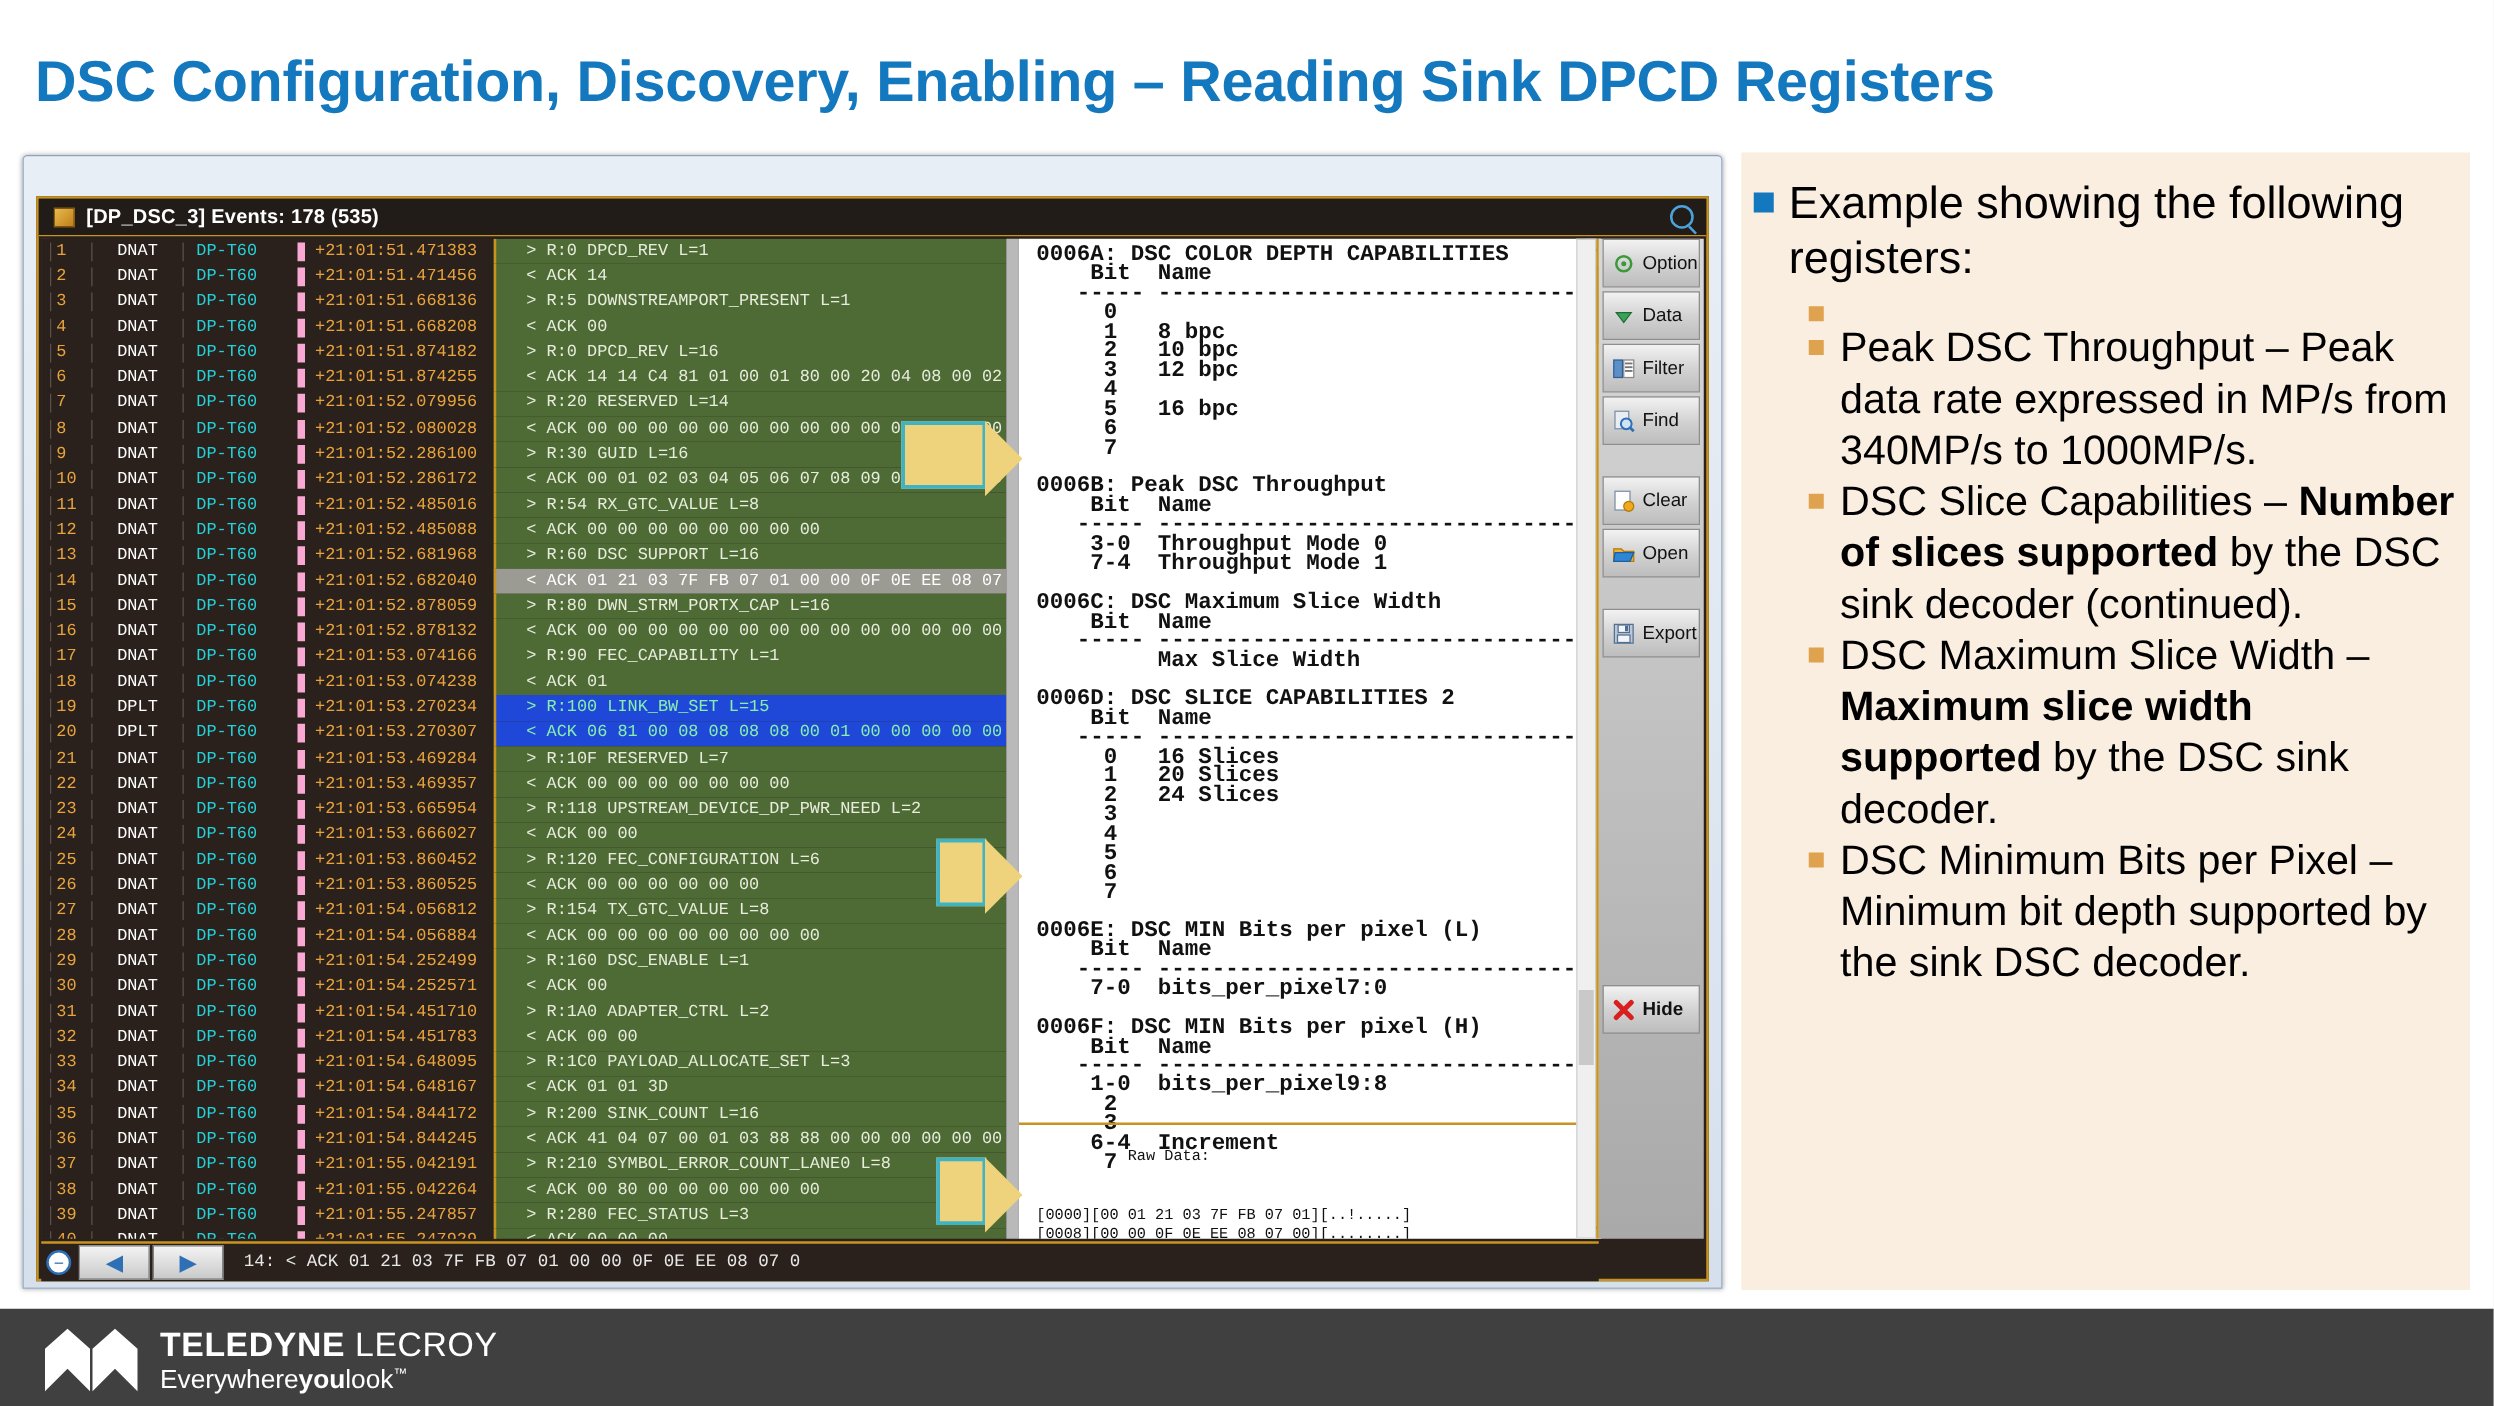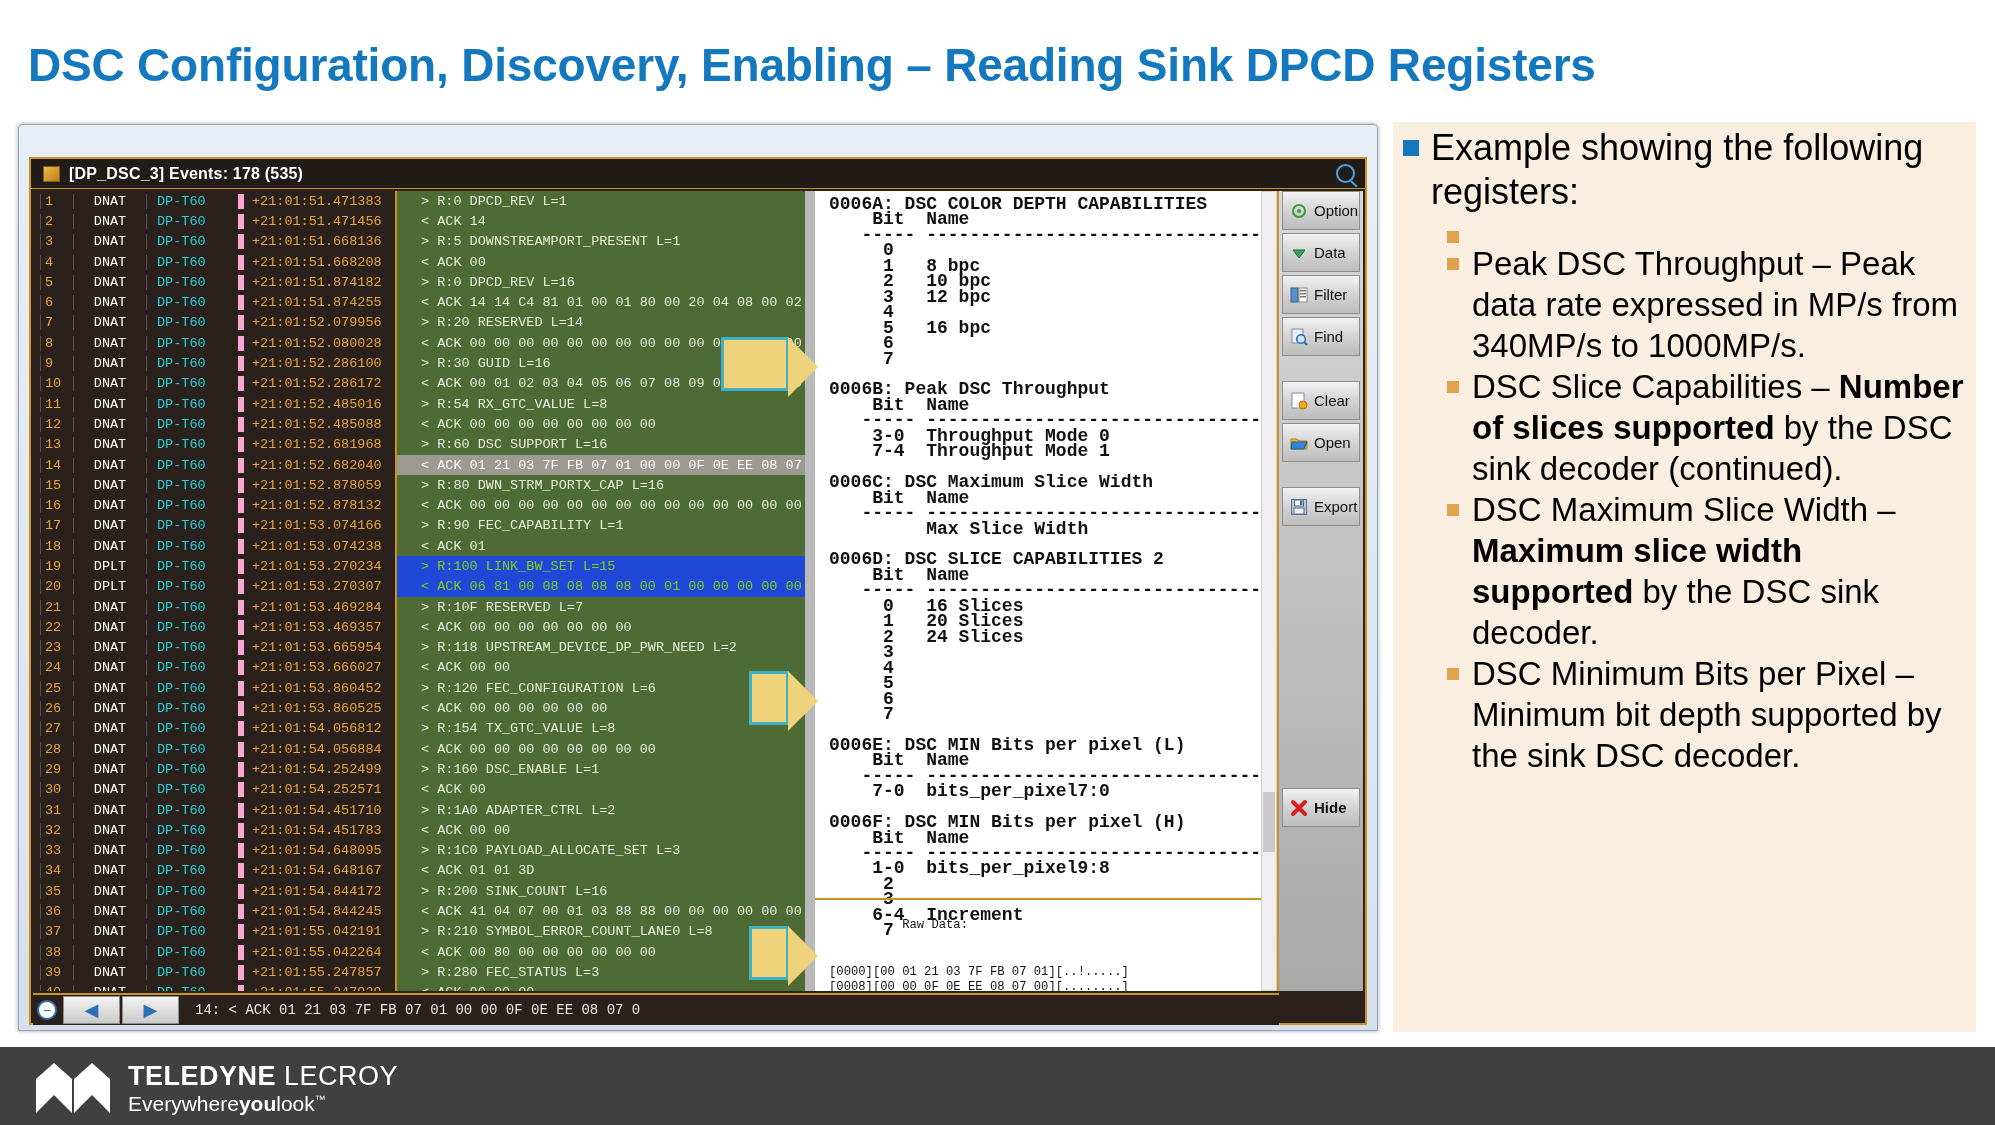--- a/index.html
+++ b/index.html
@@ -22,21 +22,21 @@
   }
 
   
   .right-panel {
     position: absolute; left: 1393px; top: 122px;
     width: 583px; height: 910px;
     background: #faeee1;
     padding: 4px 6px 0 4px;
     overflow: hidden;
   }
-  .bullet-l1 { display: flex; align-items: flex-start; margin-bottom: 2px; }
+  .bullet-l1 { display: flex; align-items: flex-start; margin-bottom: 2px; margin-top: 14px; }
   .bullet-l1 .sq {
     width: 16px; height: 16px; background: #1378be;
     margin: 14px 12px 0 6px; flex: 0 0 16px;
   }
   .bullet-l1 .txt { font-size: 36px; line-height: 44px; color: #000; }
 
   .bullet-l2 { display: flex; align-items: flex-start; margin-bottom: 0px; }
   .bullet-l2 .sq {
     width: 12px; height: 12px; background: #dfa martin;
     background: #dfa24e;
@@ -133,21 +133,21 @@
     font-family: "Liberation Mono", "DejaVu Sans Mono", monospace;
   }
   .log-row { display: flex; height: 20.3px; align-items: center; font-size: 13.5px; white-space: nowrap; }
   .c-sel { width: 7px; height: 100%; background: #2a211c; flex: 0 0 7px; }
   .c-num { width: 33px; flex: 0 0 33px; color: #e8a33d; padding-left: 4px; border-left: 1px solid #5d5048; }
   .c-typ { width: 73px; flex: 0 0 73px; color: #ffffff; text-align:center; border-left: 1px solid #5d5048;}
   .c-src { width: 92px; flex: 0 0 92px; color: #26d0d8; padding-left: 10px; border-left: 1px solid #5d5048;}
   .c-tim { width: 157px; flex: 0 0 157px; color: #e8a33d; padding-left: 8px; border-left: 6px solid #f9a8d4;}
   .c-msg { flex: 1 1 auto; color: #e7ecdc; padding-left: 24px; background: #4e6b35; height: 100%;
            display: flex; align-items: center; border-left: 2px solid #c8941f;}
-  .log-row.blue .c-msg { background: #2048d8; color: #84cc16; }
+  .log-row.blue .c-msg { background: #2048d8; color: #86efac; }
   .log-row.gray .c-msg { background: #9b9b93; color: #ffffff; }
 
   
   .left-strip { position:absolute; left:2px; top:32px; width:7px; height:800px; background:#6f6a64;}
 
   
   .detail-pane {
     position: absolute; left: 784px; top: 32px; width: 466px; height: 800px;
     background: #ffffff; overflow: hidden;
   }

